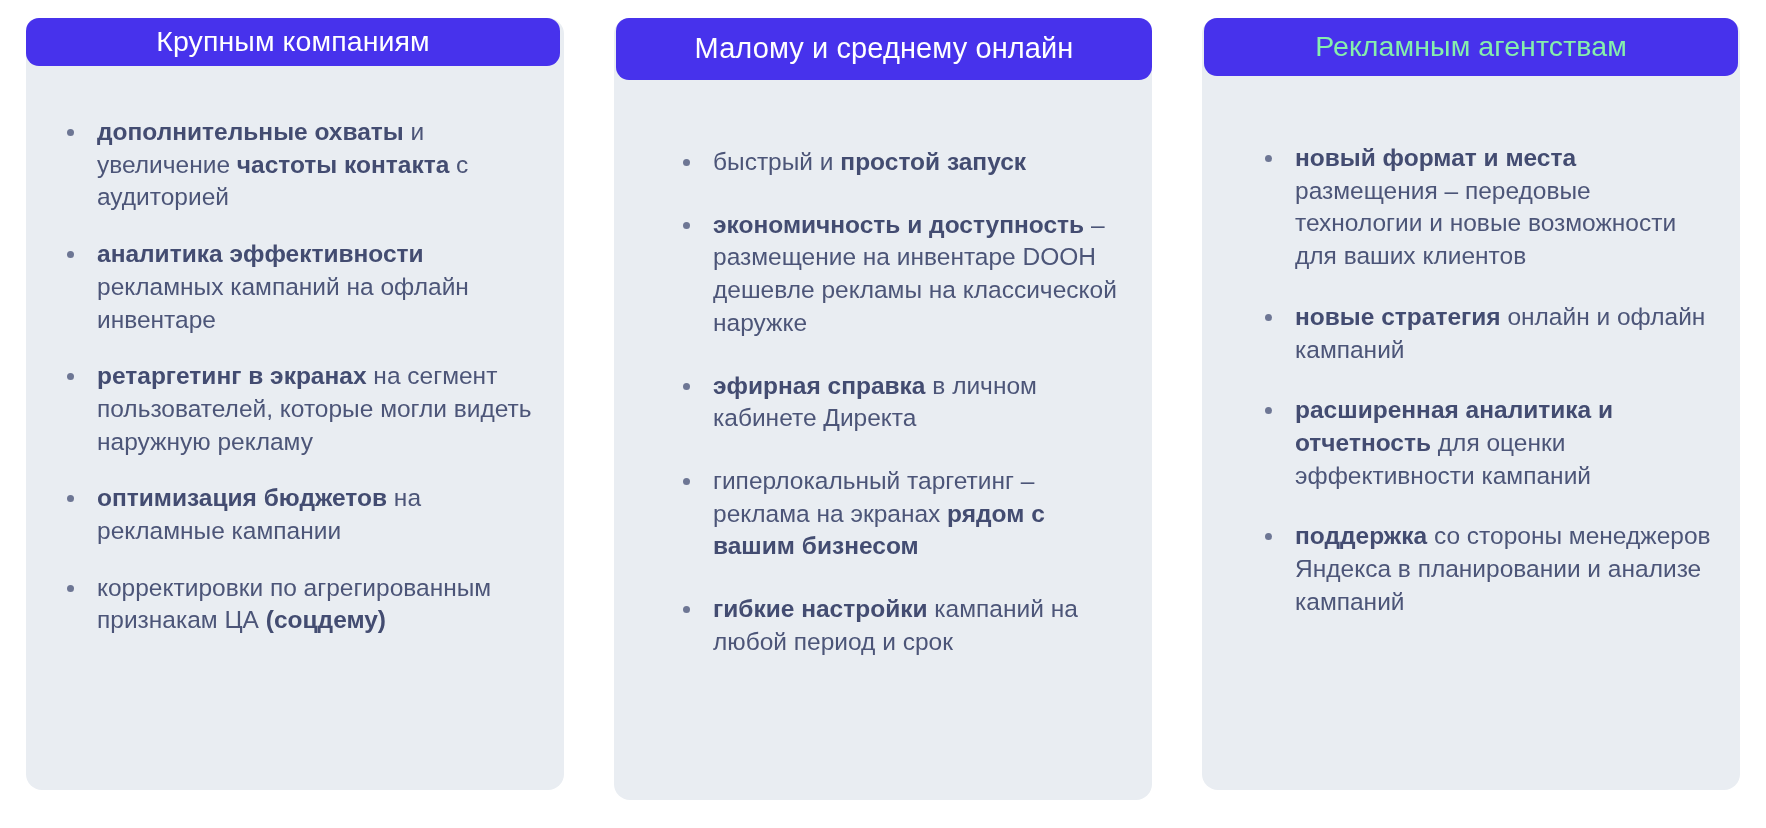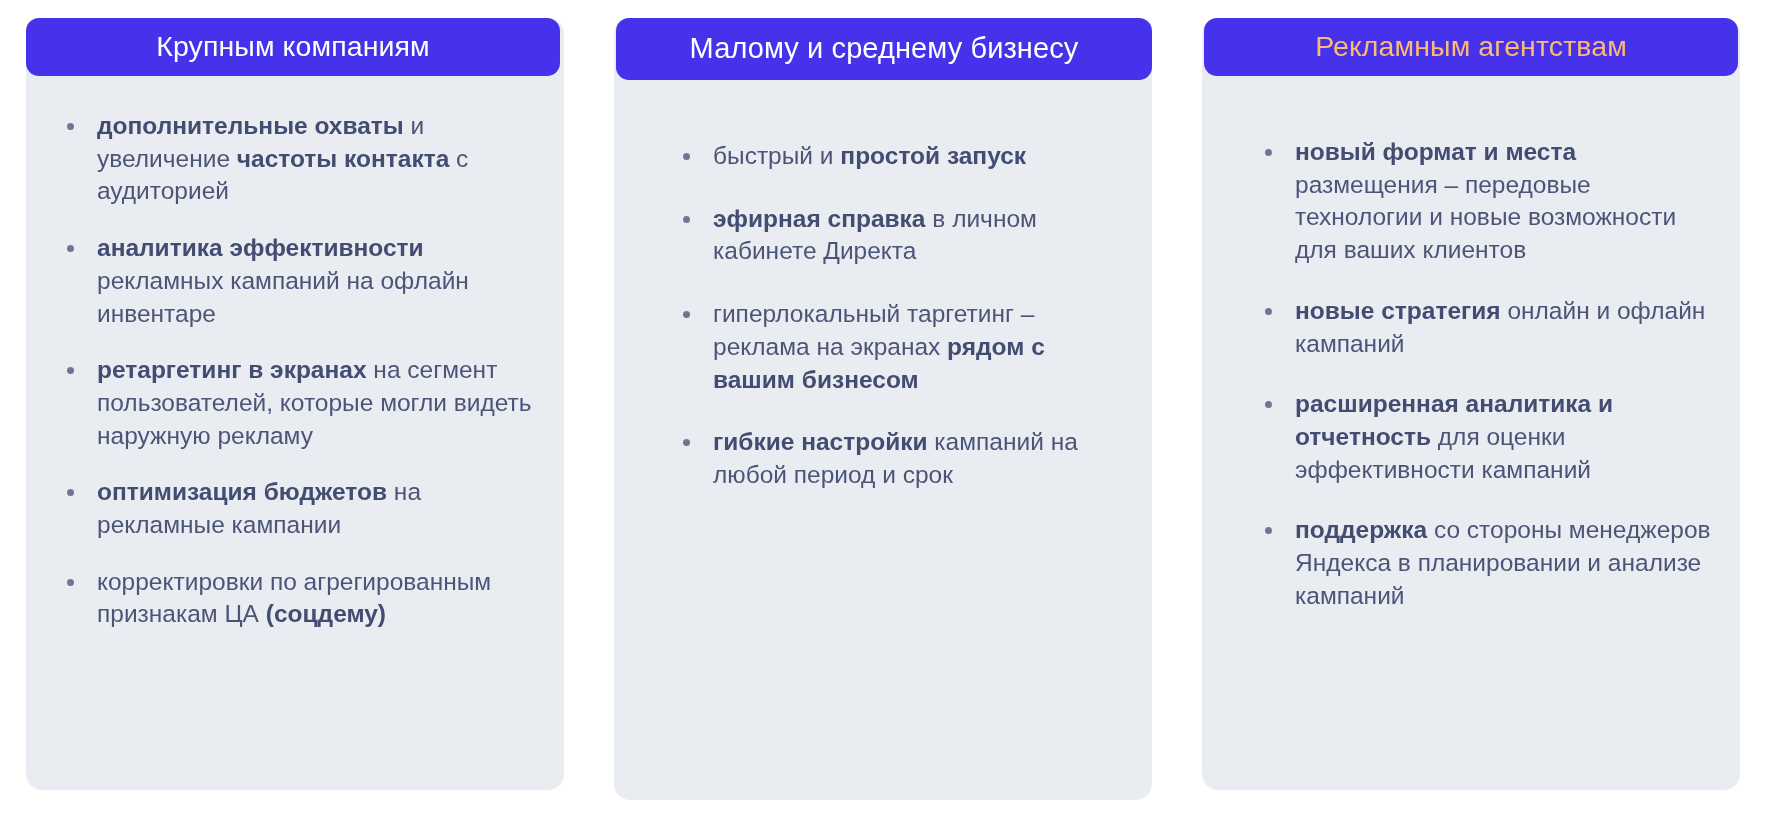--- a/index.html
+++ b/index.html
@@ -39,21 +39,21 @@
     left: 0;
     right: 0;
     top: -4px;
     background: #4732ec;
     border-radius: 13px;
     display: flex;
     align-items: center;
     justify-content: center;
     box-sizing: border-box;
   }
-  .card-1 .card-head { height: 58px; left: 0px; right: 4px; top: 0px; }
+  .card-1 .card-head { height: 48px; left: 0px; right: 4px; top: 0px; }
   .card-2 .card-head { height: 62px; left: 2px; right: 0px; top: 0px; }
   .card-3 .card-head { height: 58px; left: 2px; right: 2px; top: 0px; }
 
   .card-head-title {
     color: #ffffff;
     font-size: 28.5px;
     font-weight: 400;
     letter-spacing: 0.1px;
     line-height: 1.1;
     text-align: center;
@@ -92,21 +92,21 @@
   ul.bullets > li::before {
     content: "";
     position: absolute;
     left: 5px;
     top: 13px;
     width: 7px;
     height: 7px;
     border-radius: 50%;
     background: #6d7694;
   }
-  .bullet-text { display: block; }
+  .bullet-text { display: block; margin-top: 6px; }
   .bullet-text b { font-weight: 700; color: #434c71; }
 </style>
 </head>
 <body style="background: rgb(255, 255, 255);">
 
 <div class="board">
 
   <section class="card card-1" style="background: rgb(233, 237, 242);">
     <div class="card-head" style="background: rgb(71, 50, 236);">
       <span class="card-head-title" style="color: rgb(255, 255, 255);">Крупным компаниям</span>
@@ -127,43 +127,46 @@
           </li>
           <li style="color: rgb(76, 85, 120);">
             <span class="bullet-text"><span>корректировки по агрегированным признакам ЦА </span><b>(соцдему)</b></span>
           </li>
         </ul>
     </div>
   </section>
 
   <section class="card card-2" style="background: rgb(233, 237, 242);">
     <div class="card-head" style="background: rgb(71, 50, 236);">
-      <span class="card-head-title" style="color: rgb(255, 255, 255);">Малому и среднему бизнесу</span>
+      <span class="card-head-title" style="color: rgb(255, 255, 255);">Малому и среднему онлайн</span>
     </div>
     <div class="card-body">
       <ul class="bullets">
           <li style="color: rgb(76, 85, 120);">
             <span class="bullet-text"><span>быстрый и </span><b>простой запуск</b></span>
+          </li>
+          <li style="color: rgb(76, 85, 120);">
+            <span class="bullet-text"><b>экономичность и доступность</b><span> – размещение на инвентаре DOOH дешевле рекламы на классической наружке</span></span>
           </li>
           <li style="color: rgb(76, 85, 120);">
             <span class="bullet-text"><b>эфирная справка</b><span> в личном кабинете Директа</span></span>
           </li>
           <li style="color: rgb(76, 85, 120);">
             <span class="bullet-text"><span>гиперлокальный таргетинг – реклама на экранах </span><b>рядом с вашим бизнесом</b></span>
           </li>
           <li style="color: rgb(76, 85, 120);">
             <span class="bullet-text"><b>гибкие настройки</b><span> кампаний на любой период и срок</span></span>
           </li>
         </ul>
     </div>
   </section>
 
   <section class="card card-3" style="background: rgb(233, 237, 242);">
     <div class="card-head" style="background: rgb(71, 50, 236);">
-      <span class="card-head-title" style="color: #fdba74;">Рекламным агентствам</span>
+      <span class="card-head-title" style="color: #86efac;">Рекламным агентствам</span>
     </div>
     <div class="card-body">
       <ul class="bullets">
           <li style="color: rgb(76, 85, 120);">
             <span class="bullet-text"><b>новый формат и места</b><span> размещения – передовые технологии и новые возможности для ваших клиентов</span></span>
           </li>
           <li style="color: rgb(76, 85, 120);">
             <span class="bullet-text"><b>новые стратегия</b><span> онлайн и офлайн кампаний</span></span>
           </li>
           <li style="color: rgb(76, 85, 120);">

